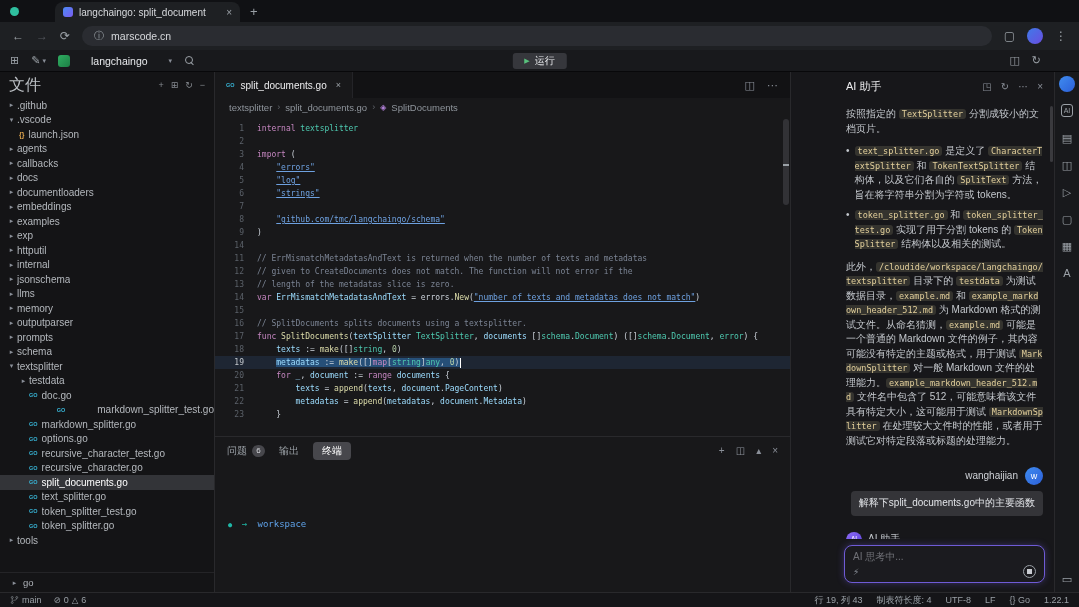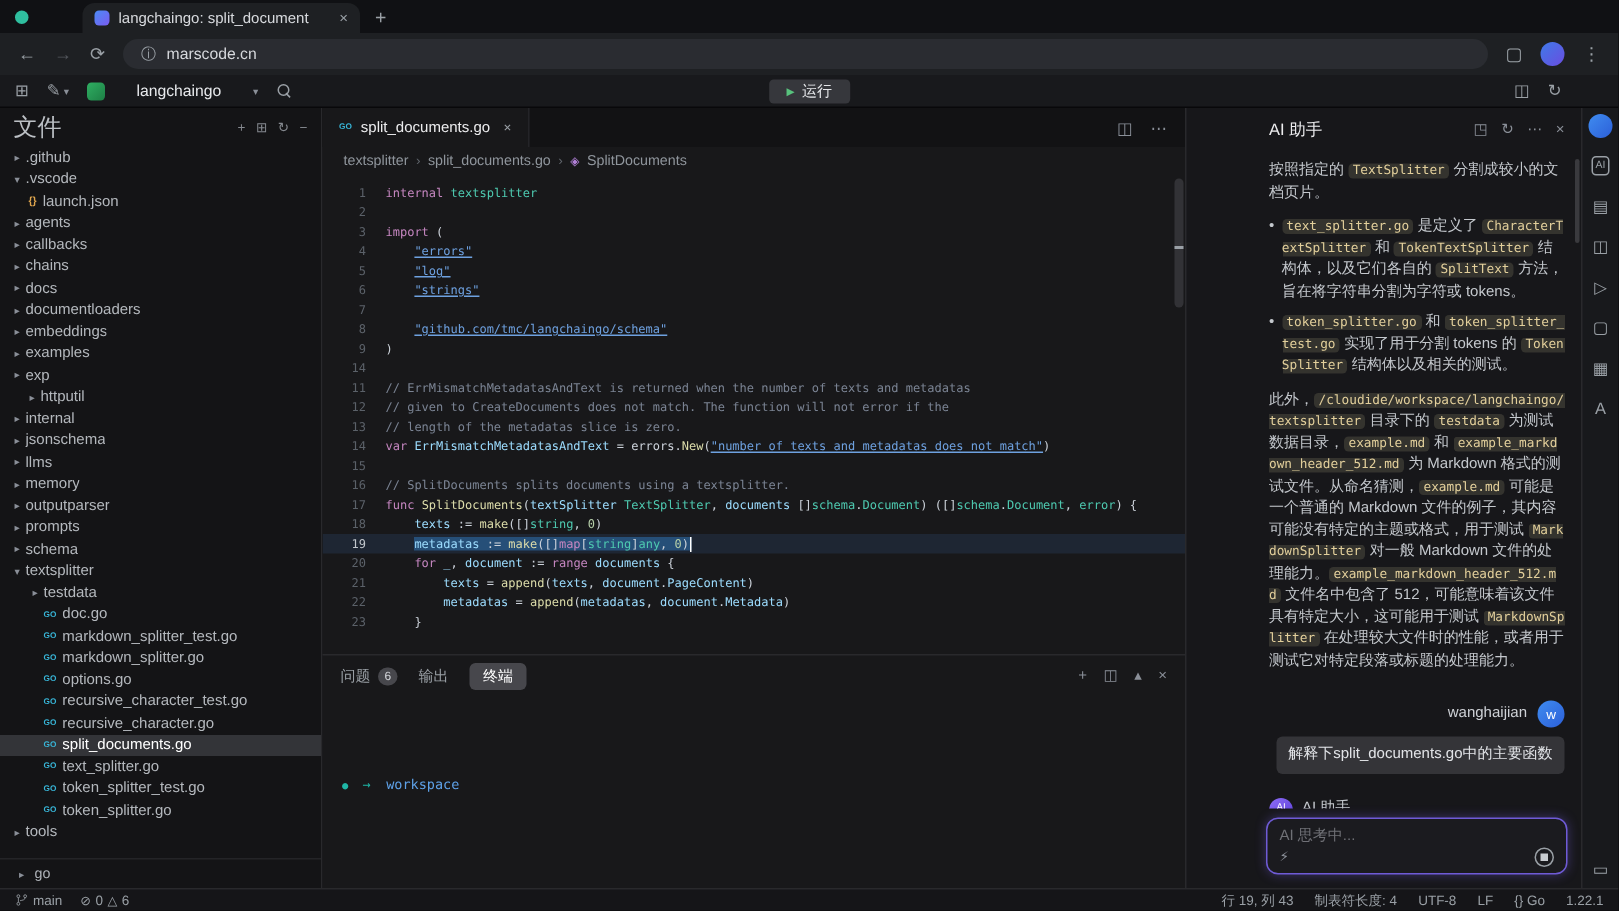--- a/index.html
+++ b/index.html
@@ -212,43 +212,39 @@
           <div class="trow" style="padding-left: 6px;">
             <span class="chev">▸</span>
             <span class="tlabel">agents</span>
           </div>
           <div class="trow" style="padding-left: 6px;">
             <span class="chev">▸</span>
             <span class="tlabel">callbacks</span>
           </div>
           <div class="trow" style="padding-left: 6px;">
             <span class="chev">▸</span>
-            <span class="tlabel">chains</span>
-          </div>
-          <div class="trow" style="padding-left: 6px;">
-            <span class="chev">▸</span>
             <span class="tlabel">docs</span>
           </div>
           <div class="trow" style="padding-left: 6px;">
             <span class="chev">▸</span>
             <span class="tlabel">documentloaders</span>
           </div>
           <div class="trow" style="padding-left: 6px;">
             <span class="chev">▸</span>
             <span class="tlabel">embeddings</span>
           </div>
           <div class="trow" style="padding-left: 6px;">
             <span class="chev">▸</span>
             <span class="tlabel">examples</span>
           </div>
           <div class="trow" style="padding-left: 6px;">
             <span class="chev">▸</span>
             <span class="tlabel">exp</span>
           </div>
-          <div class="trow" style="padding-left: 16px;">
+          <div class="trow" style="padding-left: 6px;">
             <span class="chev">▸</span>
             <span class="tlabel">httputil</span>
           </div>
           <div class="trow" style="padding-left: 6px;">
             <span class="chev">▸</span>
             <span class="tlabel">internal</span>
           </div>
           <div class="trow" style="padding-left: 6px;">
             <span class="chev">▸</span>
             <span class="tlabel">jsonschema</span>
@@ -279,21 +275,21 @@
           </div>
           <div class="trow" style="padding-left: 18px;">
             <span class="chev">▸</span>
             <span class="tlabel">testdata</span>
           </div>
           <div class="trow" style="padding-left: 18px;">
             <span class="chev"></span>
             <span class="ficon go">GO</span>
             <span class="tlabel">doc.go</span>
           </div>
-          <div class="trow" style="padding-left: 18px;">
+          <div class="trow" style="padding-left: 18px; justify-content: space-between;">
             <span class="chev"></span>
             <span class="ficon go">GO</span>
             <span class="tlabel">markdown_splitter_test.go</span>
           </div>
           <div class="trow" style="padding-left: 18px; align-items: center;">
             <span class="chev"></span>
             <span class="ficon go">GO</span>
             <span class="tlabel">markdown_splitter.go</span>
           </div>
           <div class="trow" style="padding-left: 18px;">

